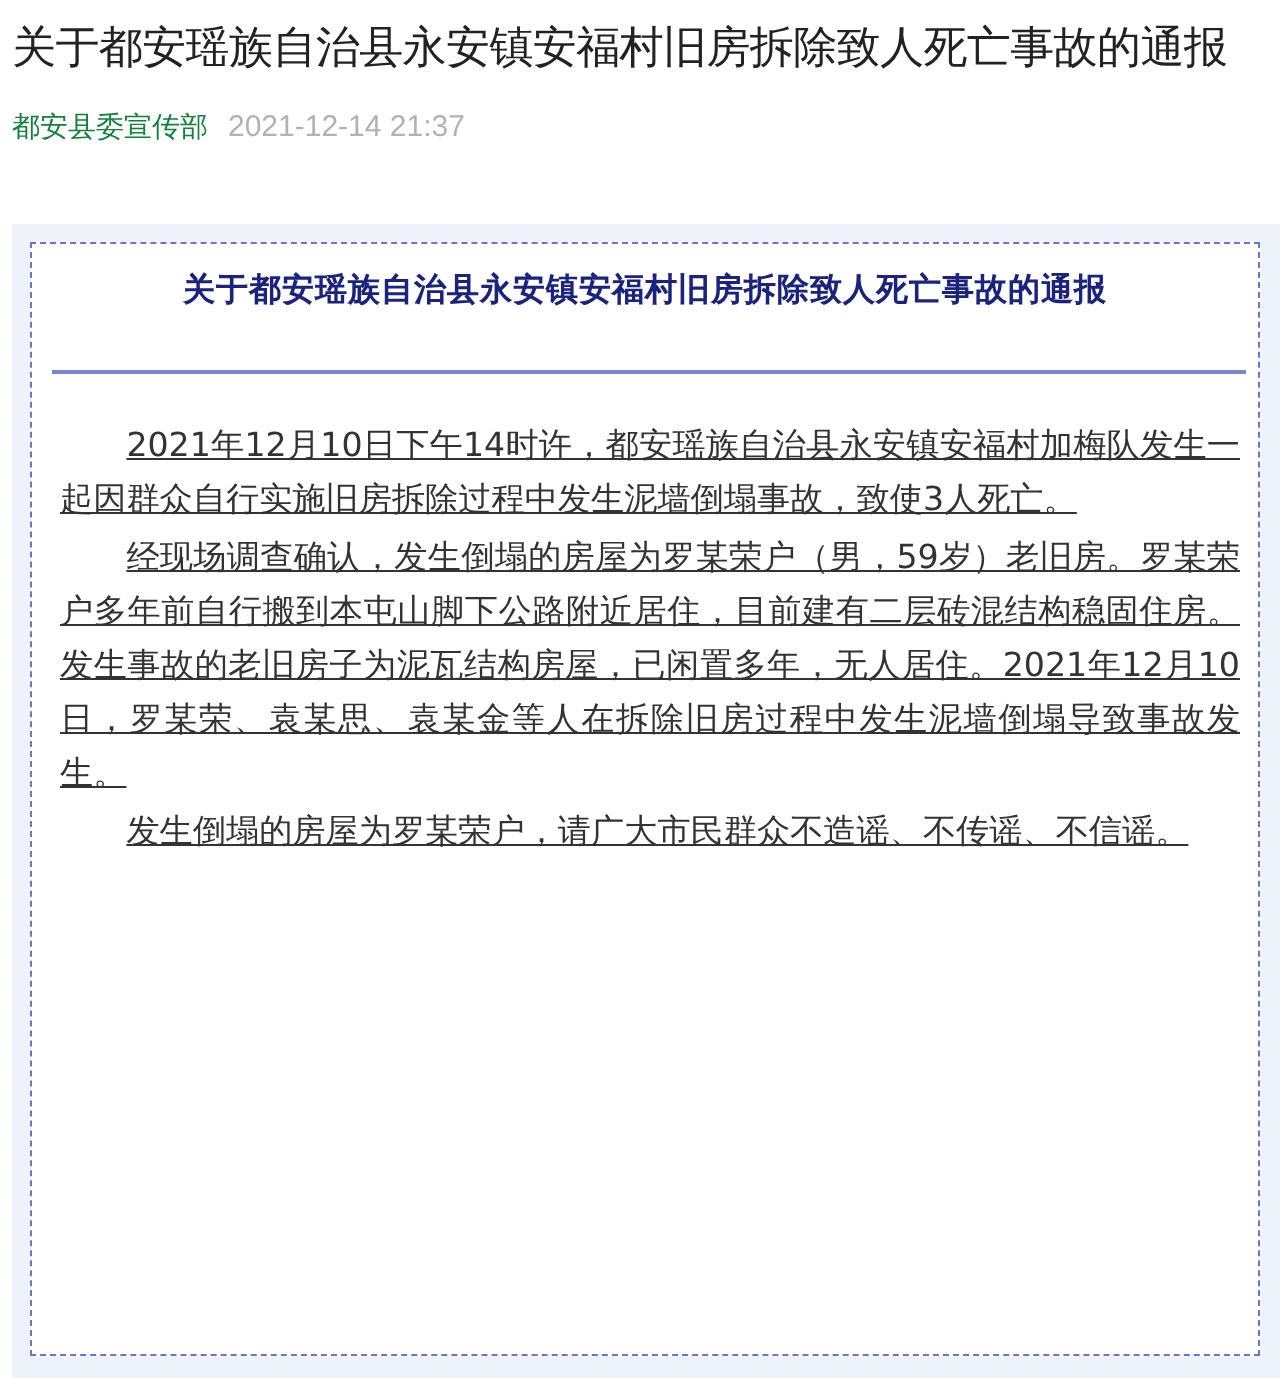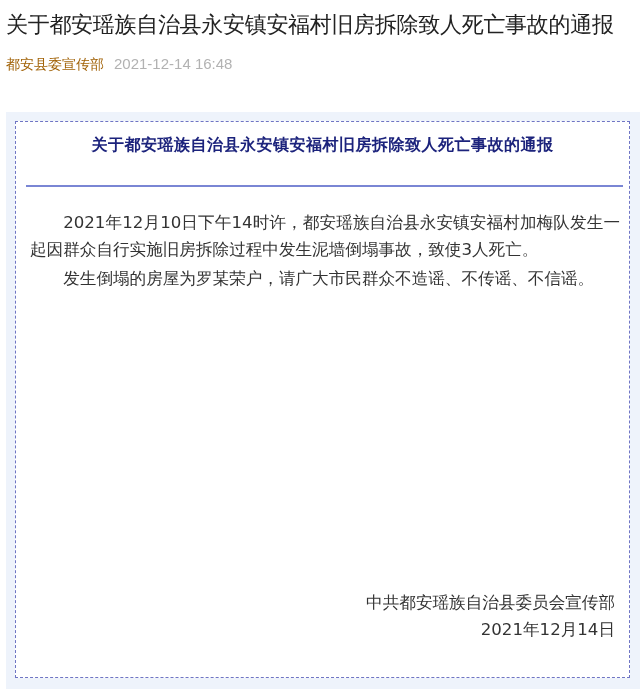--- a/index.html
+++ b/index.html
@@ -30,21 +30,21 @@
     }
     .meta {
       position: absolute;
       left: 6px;
       top: 54px;
       font-size: 14px;
       line-height: 20px;
       white-space: nowrap;
     }
     .meta-source {
-      color: #a16207;
+      color: #15803d;
     }
     .meta-date {
       color: #b2b2b2;
       margin-left: 10px;
       font-family: "Liberation Sans", sans-serif;
       font-size: 15px;
     }
     .panel {
       position: absolute;
       left: 6px;
@@ -87,20 +87,21 @@
     }
     .notice-body {
       position: absolute;
       left: 14px;
       top: 87px;
       width: 590px;
       font-size: 16.6px;
       line-height: 27px;
       color: #333333;
       text-align: justify;
+      text-decoration: underline;
     }
     .notice-body p {
       margin: 0 0 2px 0;
       text-indent: 2em;
     }
     .signature {
       position: absolute;
       right: 14px;
       top: 467px;
       text-align: right;
@@ -111,31 +112,28 @@
     .signature div {
       white-space: nowrap;
     }
   </style>
 </head>
 <body>
 
 <h1 class="article-title">关于都安瑶族自治县永安镇安福村旧房拆除致人死亡事故的通报</h1>
 
 <div class="meta">
-  <span class="meta-source">都安县委宣传部</span><span class="meta-date">2021-12-14 16:48</span>
+  <span class="meta-source">都安县委宣传部</span><span class="meta-date">2021-12-14 21:37</span>
 </div>
 
 <div class="panel"></div>
 
 <div class="notice-box">
   <h2 class="notice-title">关于都安瑶族自治县永安镇安福村旧房拆除致人死亡事故的通报</h2>
   <div class="divider"></div>
 
   <div class="notice-body">
     <p>2021年12月10日下午14时许，都安瑶族自治县永安镇安福村加梅队发生一起因群众自行实施旧房拆除过程中发生泥墙倒塌事故，致使3人死亡。</p>
+    <p>经现场调查确认，发生倒塌的房屋为罗某荣户（男，59岁）老旧房。罗某荣户多年前自行搬到本屯山脚下公路附近居住，目前建有二层砖混结构稳固住房。发生事故的老旧房子为泥瓦结构房屋，已闲置多年，无人居住。2021年12月10日，罗某荣、袁某思、袁某金等人在拆除旧房过程中发生泥墙倒塌导致事故发生。</p>
     <p>发生倒塌的房屋为罗某荣户，请广大市民群众不造谣、不传谣、不信谣。</p>
   </div>
 
-  <div class="signature">
-    <div>中共都安瑶族自治县委员会宣传部</div>
-    <div>2021年12月14日</div>
-  </div>
 </div>
 
 </body></html>

